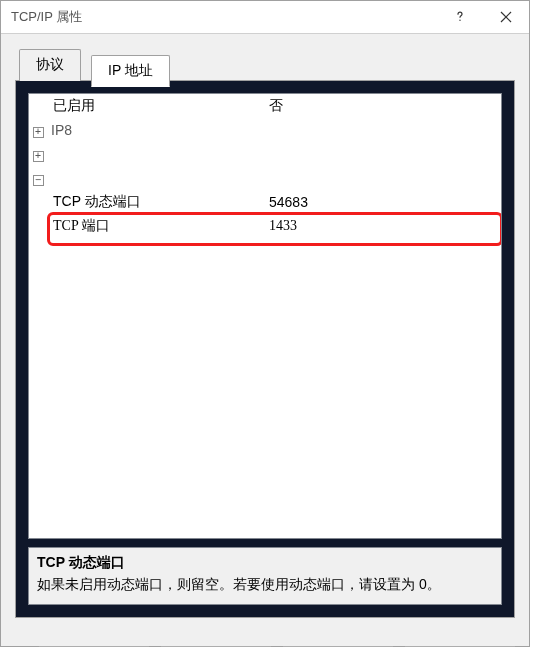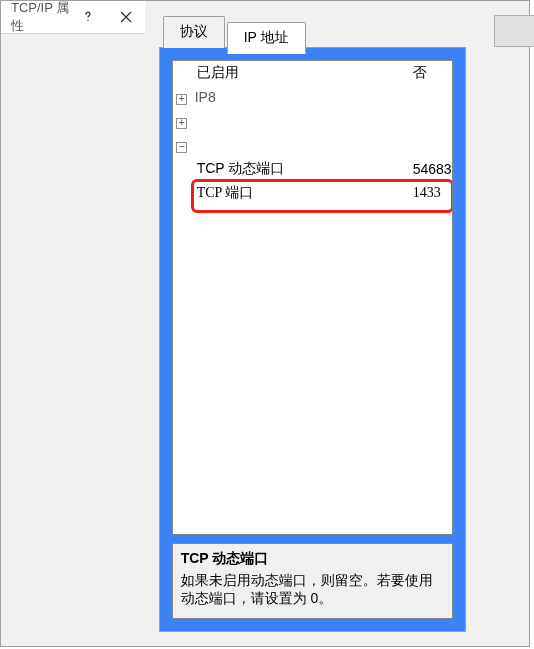--- a/index.html
+++ b/index.html
@@ -11,21 +11,21 @@
     color: #000;
   }
   .window {
     width: 530px;
     height: 647px;
     border: 1px solid #a0a0a0;
     background: #f0f0f0;
     position: relative;
     box-sizing: border-box;
     display: flex;
-    flex-direction: row;
+    flex-direction: column;
   }
   .titlebar {
     height: 32px;
     background: #fff;
     border-bottom: 1px solid #d0d0d0;
     display: flex;
     align-items: center;
     padding-left: 10px;
     color: #555;
     font-size: 13px;
@@ -43,21 +43,21 @@
   .titlebar .ctrl svg { width: 12px; height: 12px; stroke: #333; }
   .body {
     flex: 1;
     padding: 14px 14px 14px 14px;
     display: flex;
     flex-direction: column;
     box-sizing: border-box;
   }
   .tabstrip {
     display: flex;
-    gap: 2px;
+    gap: 10px;
     position: relative;
     top: 1px;
     z-index: 2;
     padding-left: 4px;
   }
   .tab {
     padding: 6px 16px 6px 16px;
     border: 1px solid #a0a0a0;
     border-bottom: none;
     background: #f0f0f0;
@@ -67,21 +67,21 @@
   }
   .tab.active {
     background: #fff;
     border-bottom: 1px solid #fff;
     position: relative;
     top: 6px;
   }
   .tab-panel {
     flex: 1;
     border: 1px solid #a0a0a0;
-    background: #3b82f6;
+    background: #0f172a;
     display: flex;
     flex-direction: column;
     padding: 12px;
     box-sizing: border-box;
   }
   .prop-grid {
     flex: 1;
     border: 1px solid #828790;
     background: #fff;
     display: flex;

